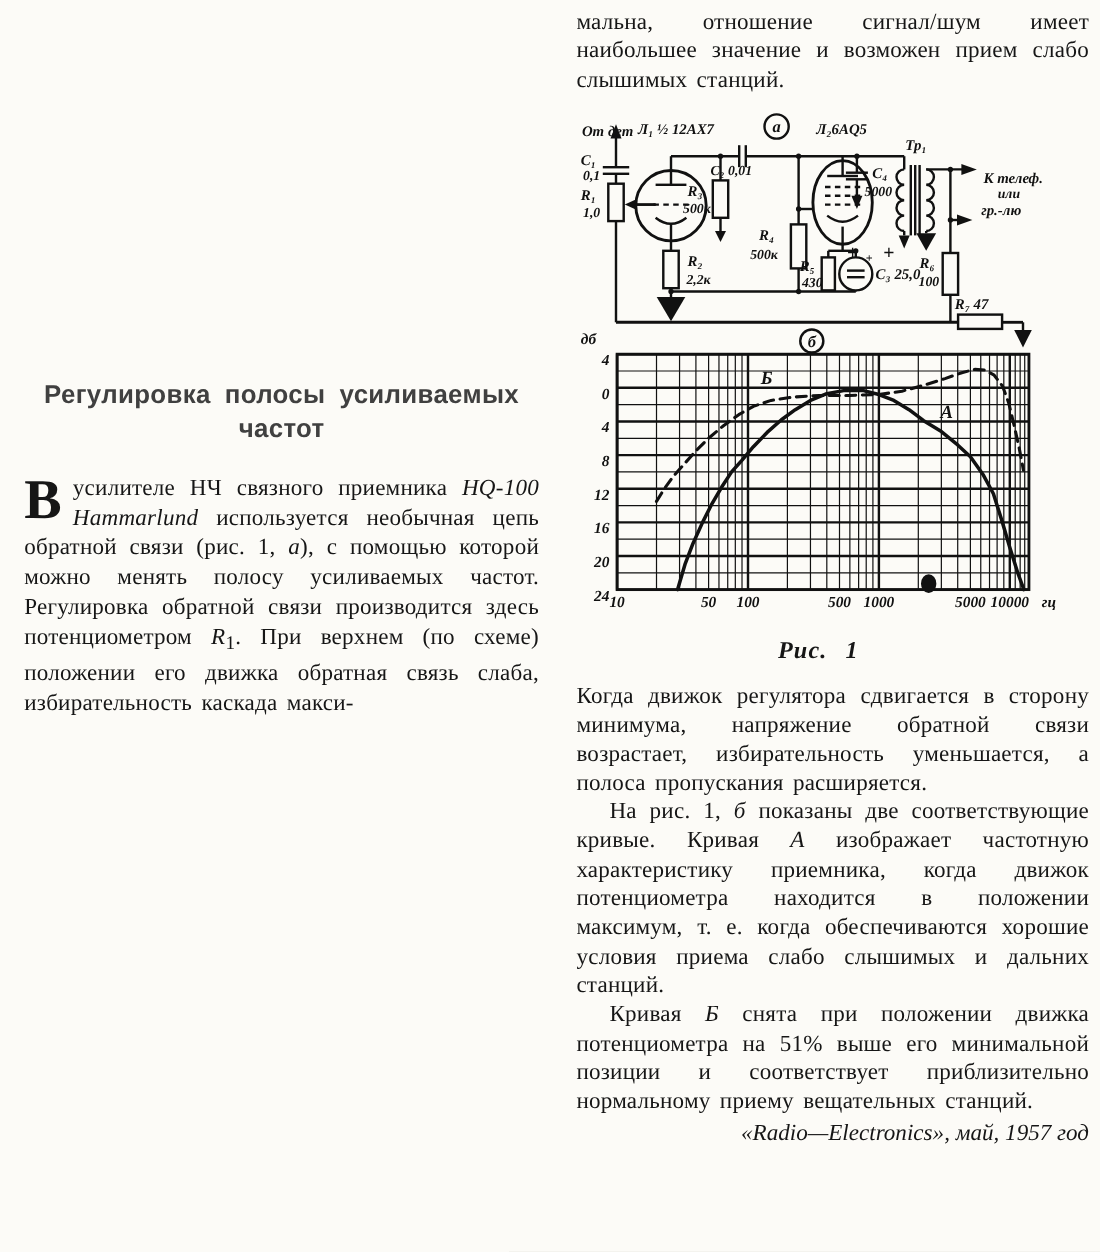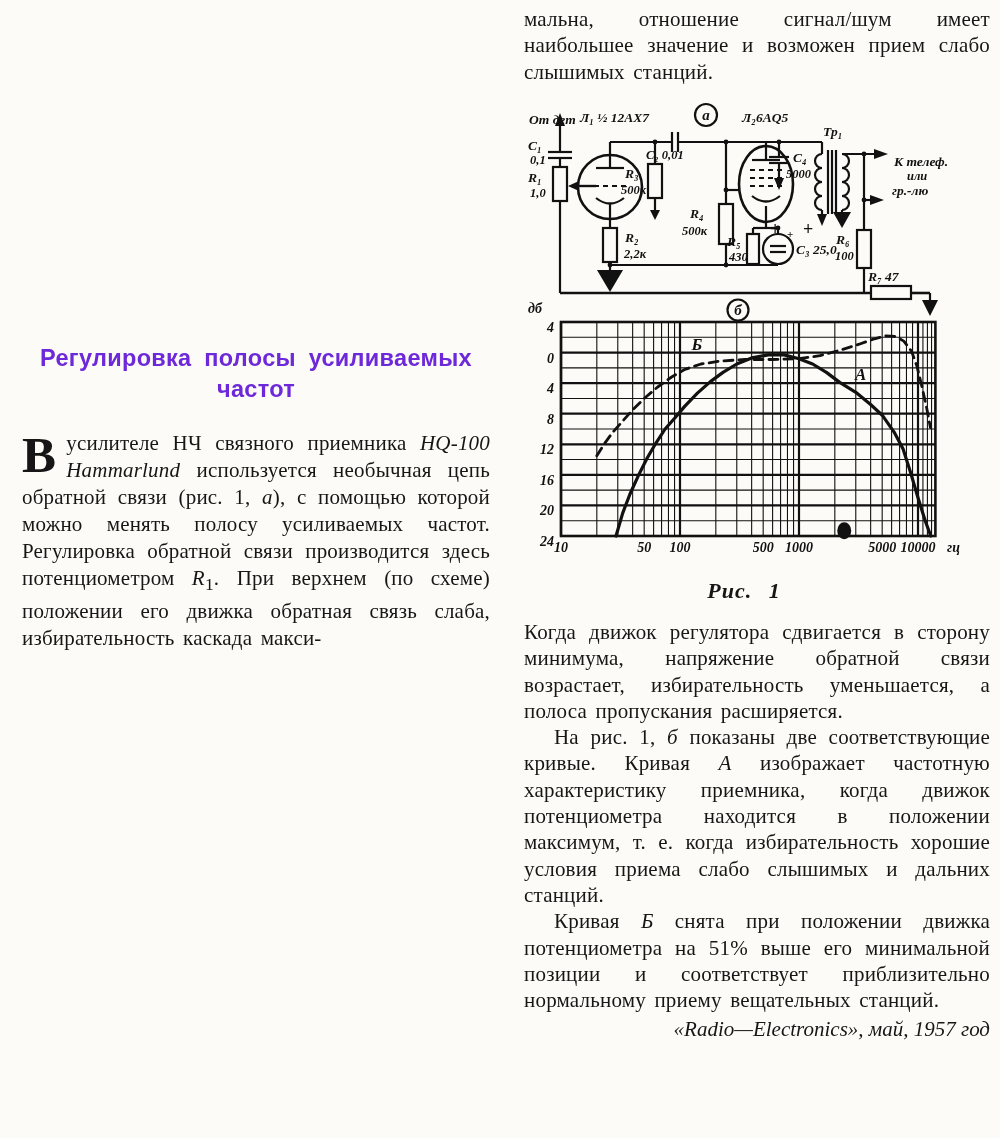--- a/index.html
+++ b/index.html
@@ -1,18 +1,18 @@
 <!DOCTYPE html>
 <html><head>
 <meta charset="utf-8">
 <style>
   html,body{margin:0;padding:0;background:#e8e6e0;}
   .page{position:relative;width:1000px;height:1138px;background:#fcfbf7;overflow:hidden;color:#161616;}
   .col{position:absolute;}
-  .title{font:bold 23.5px/31px "Liberation Sans",sans-serif;text-align:center;word-spacing:6px;letter-spacing:.3px;color:#6d28d9;}
+  .title{font:bold 23.5px/31px "Liberation Sans",sans-serif;text-align:center;word-spacing:6px;letter-spacing:.3px;color:#404040;}
   .pl{font:21px/27px "Liberation Serif",serif;text-align:justify;word-spacing:3px;letter-spacing:.2px;}
   .pr{font:21px/26.3px "Liberation Serif",serif;text-align:justify;word-spacing:3px;letter-spacing:.2px;margin:0;}
   .indent{text-indent:30px;}
   .dropcap{float:left;font:bold 51px/45px "Liberation Serif",serif;margin:3px 10px 0 0;}
   .caption{font:bold italic 22px "Liberation Serif",serif;text-align:center;word-spacing:10px;letter-spacing:1px;}
   .credit{font:italic 21px "Liberation Serif",serif;text-align:right;margin-top:4px;}
   svg{display:block;overflow:visible;}
   .slabel{font:bold italic 13.5px "Liberation Serif",serif;fill:#111;}
   .sval{font:bold italic 12.5px "Liberation Serif",serif;fill:#111;}
   .splus{font:bold 18px "Liberation Serif",serif;fill:#111;}
@@ -296,18 +296,18 @@
           <text x="165.53229154795872" y="49.51428571428571" class="curve-label">Б</text>
           <ellipse cx="318.2451377636811" cy="230.65" rx="7" ry="8.5" fill="#111"></ellipse>
         </g>
     </svg>
   </div>
 
   <div class="col caption" style="left:524px;top:578px;width:440px;"><span style="font-style: italic; font-weight: bold;">Рис. 1</span></div>
 
   <div class="col" style="left:524px;top:619px;width:466px;">
     <p class="pr">Когда движок регулятора сдвигается в сторону минимума, напряжение обратной связи возрастает, избирательность уменьшается, а полоса пропускания расширяется.</p>
-    <p class="pr indent"><span>На рис. 1, </span><span style="font-style: italic;">б</span><span> показаны две соответствующие кривые. Кривая </span><span style="font-style: italic;">А</span><span> изображает частотную характеристику приемника, когда движок потенциометра находится в положении максимум, т. е. когда избирательность хорошие условия приема слабо слышимых и дальних станций.</span></p>
+    <p class="pr indent"><span>На рис. 1, </span><span style="font-style: italic;">б</span><span> показаны две соответствующие кривые. Кривая </span><span style="font-style: italic;">А</span><span> изображает частотную характеристику приемника, когда движок потенциометра находится в положении максимум, т. е. когда обеспечиваются хорошие условия приема слабо слышимых и дальних станций.</span></p>
     <p class="pr indent"><span>Кривая </span><span style="font-style: italic;">Б</span><span> снята при положении движка потенциометра на 51% выше его минимальной позиции и соответствует приблизительно нормальному приему вещательных станций.</span></p>
     <div class="credit"><span style="font-style: italic;">«Radio—Electronics», май, 1957 год</span></div>
   </div>
 
 </div>
 
 </body></html>

